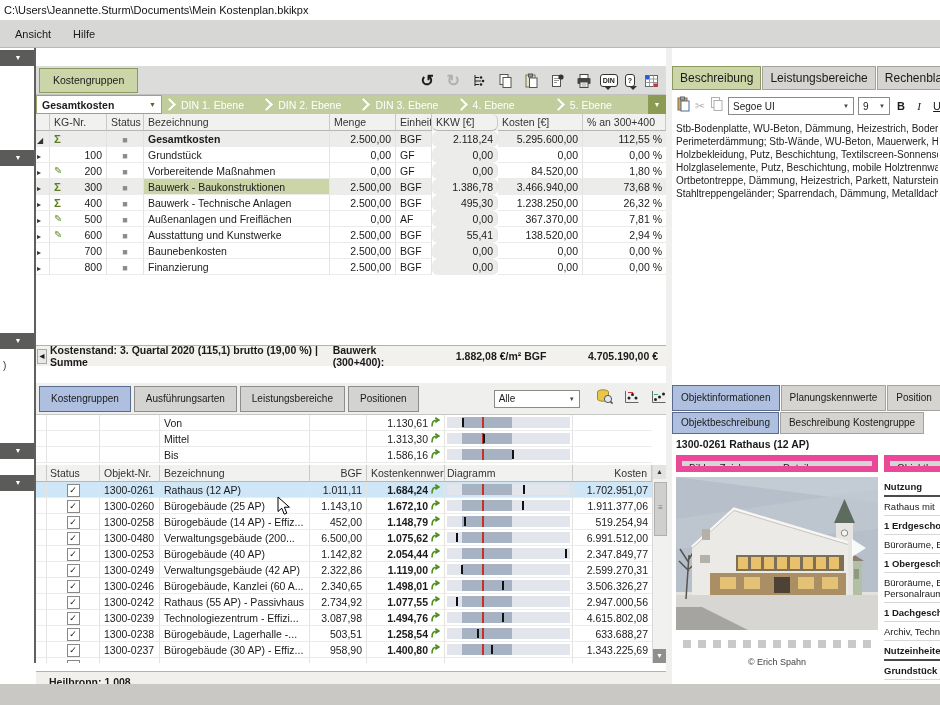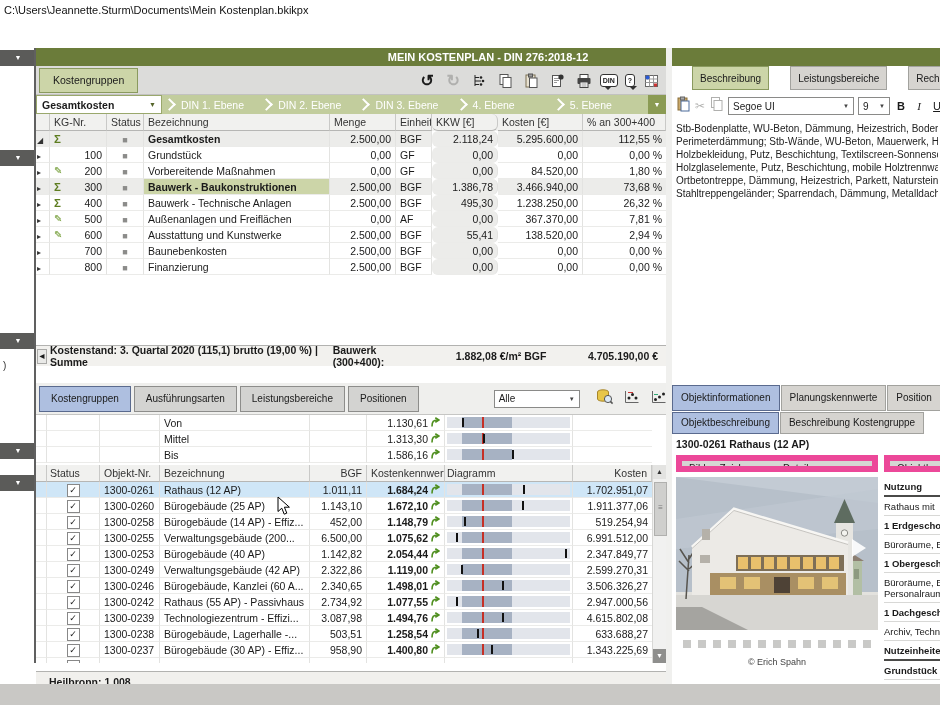--- a/index.html
+++ b/index.html
@@ -49,41 +49,41 @@
   .kc2{width:37px;text-align:center;}
   .kc3{width:186px;}
   .kc4{width:66px;text-align:right;}
   .kc5{width:36px;}
   .kc6{width:66px;text-align:right;border-radius:6px;}
   .kc7{width:85px;text-align:right;}
   .kc8{width:83px;text-align:right;border-right:none;}
   .row-summary .cell{background:#ececea;}
   .row-summary .kc3{font-weight:bold;}
   .row-selected .cell{background:#ececea;}
-  .row-selected .kc3{background:#ccd5a8;font-weight:bold;}
+  .row-selected .kc3{background:#ccd5a8;font-weight:normal;}
   .kkwbg{background:#ececea;}
   .sigma{color:#5e7d20;font-weight:bold;font-size:11.5px;}
   .pencil{color:#639220;font-size:10px;}
   .sq{color:#8c8c8a;font-size:9px;}
   .marker{color:#333;font-size:8px;}
   
   .kp-status{left:36px;top:345px;width:630px;height:21px;background:#f2f1ee;border-top:1px solid #b2b2b0;
              font-size:10.5px;font-weight:bold;display:flex;align-items:center;}
   .kp-collapse{position:absolute;left:1px;top:3px;width:10px;height:15px;background:#e9e9e7;border:1px solid #a9a9a7;
                font-size:6px;line-height:13px;text-align:center;box-sizing:border-box;}
   .ks1{margin-left:14px;}
   .ks2{margin-left:auto;}
   .ks3{width:135px;text-align:right;}
   .ks4{width:122px;text-align:right;margin-right:8px;}
   .vsplit{left:666px;top:48px;width:6px;height:636px;background:#f0f0ee;}
   
   .rt-bg{left:672px;top:66px;width:268px;height:300px;background:#fff;}
   .rt-tabs{left:672px;top:66px;width:268px;height:27px;display:flex;gap:1px;overflow:hidden;}
-  .rtab{height:24px;line-height:23px;padding:0 7px;font-size:10px;background:#d6d4d0;border:1px solid #a2a29e;
-        box-sizing:border-box;white-space:nowrap;flex:none;margin-left:20px;}
+  .rtab{height:24px;line-height:23px;padding:0 7px;font-size:12px;background:#d6d4d0;border:1px solid #a2a29e;
+        box-sizing:border-box;white-space:nowrap;flex:none;}
   .rtab.active{background:#ccd5a8;border-color:#8a9a5f;}
   .rt-toolbar{left:672px;top:94px;width:268px;height:24px;display:flex;align-items:center;gap:4px;
               padding-left:4px;overflow:hidden;}
   .combo{height:18px;border:1px solid #8a8a88;background:#fff;font-size:10px;display:flex;align-items:center;
          padding:0 4px;box-sizing:border-box;flex:none;}
   .combo .arr{font-size:6px;color:#444;margin-left:auto;padding-left:4px;}
   .font-combo{width:126px;}
   .size-combo{width:32px;}
   .fmt{width:14px;text-align:center;font-size:11px;flex:none;}
   .fmt.b{font-weight:bold;}
@@ -158,30 +158,33 @@
   .bottom-bar{left:0;top:684px;width:940px;height:21px;background:#c9c8c5;}
   .cursor{left:277px;top:496px;}
 </style>
 </head>
 <body>
 
 <div class="screen">
 
   <div class="p titlebar">C:\Users\Jeannette.Sturm\Documents\Mein Kostenplan.bkikpx</div>
 
+  <div class="p menubar">
+    <span class="menuitem">Ansicht</span>
+    <span class="menuitem">Hilfe</span>
+  </div>
 
   <div class="p strip-bar sb1"><span>▼</span></div>
   <div class="p strip-bar sb2"><span>▼</span></div>
   <div class="p strip-bar sb3"><span>▼</span></div>
   <div class="p strip-bar sb4"><span>▼</span></div>
   <div class="p strip-bar sb5"><span>▼</span></div>
   <div class="p strip-paren">)</div>
   <div class="p panel-edge"></div>
 
-  <div class="p kp-header">MEIN KOSTENPLAN - DIN 276:2018-12</div>
 
   <div class="p kp-tabrow">
     <div class="tab-olive">Kostengruppen</div>
     <div class="kp-toolbar">
       <span class="ticon">↺</span>
       <span class="ticon dis">↻</span>
       <span class="ticon">
           <svg width="16" height="16">
             <path d="M4 2v11M4 4.5h4M4 8h6M4 11.5h4" stroke="#222" fill="none"></path>
             <circle cx="10" cy="4.5" r="1.3" fill="#222"></circle>
@@ -656,21 +659,21 @@
             <div class="tick" style="left: 14%;"></div>
           </div>
         </div>
         <div class="cell dc7">519.254,94</div>
       </div>
       <div class="trow">
         <div class="cell dc0"></div>
         <div class="cell dc1">
           <span class="cb">✓</span>
         </div>
-        <div class="cell dc2">1300-0255</div>
+        <div class="cell dc2">1300-0480</div>
         <div class="cell dc3">Verwaltungsgebäude (200...</div>
         <div class="cell dc4">6.500,00</div>
         <div class="cell dc5">
           <span class="kw">
             <span>1.075,62</span>
             <span><svg width="9" height="10" viewBox="0 0 9 10">
                 <path d="M1 9.5 C1 4.5 2.5 3 6.5 3" fill="none" stroke="#4f8f1f" stroke-width="1.6"></path>
                 <path d="M4.3 0.8 L7.8 3 L4.3 5.2" fill="none" stroke="#4f8f1f" stroke-width="1.6"></path>
               </svg></span>
           </span>

